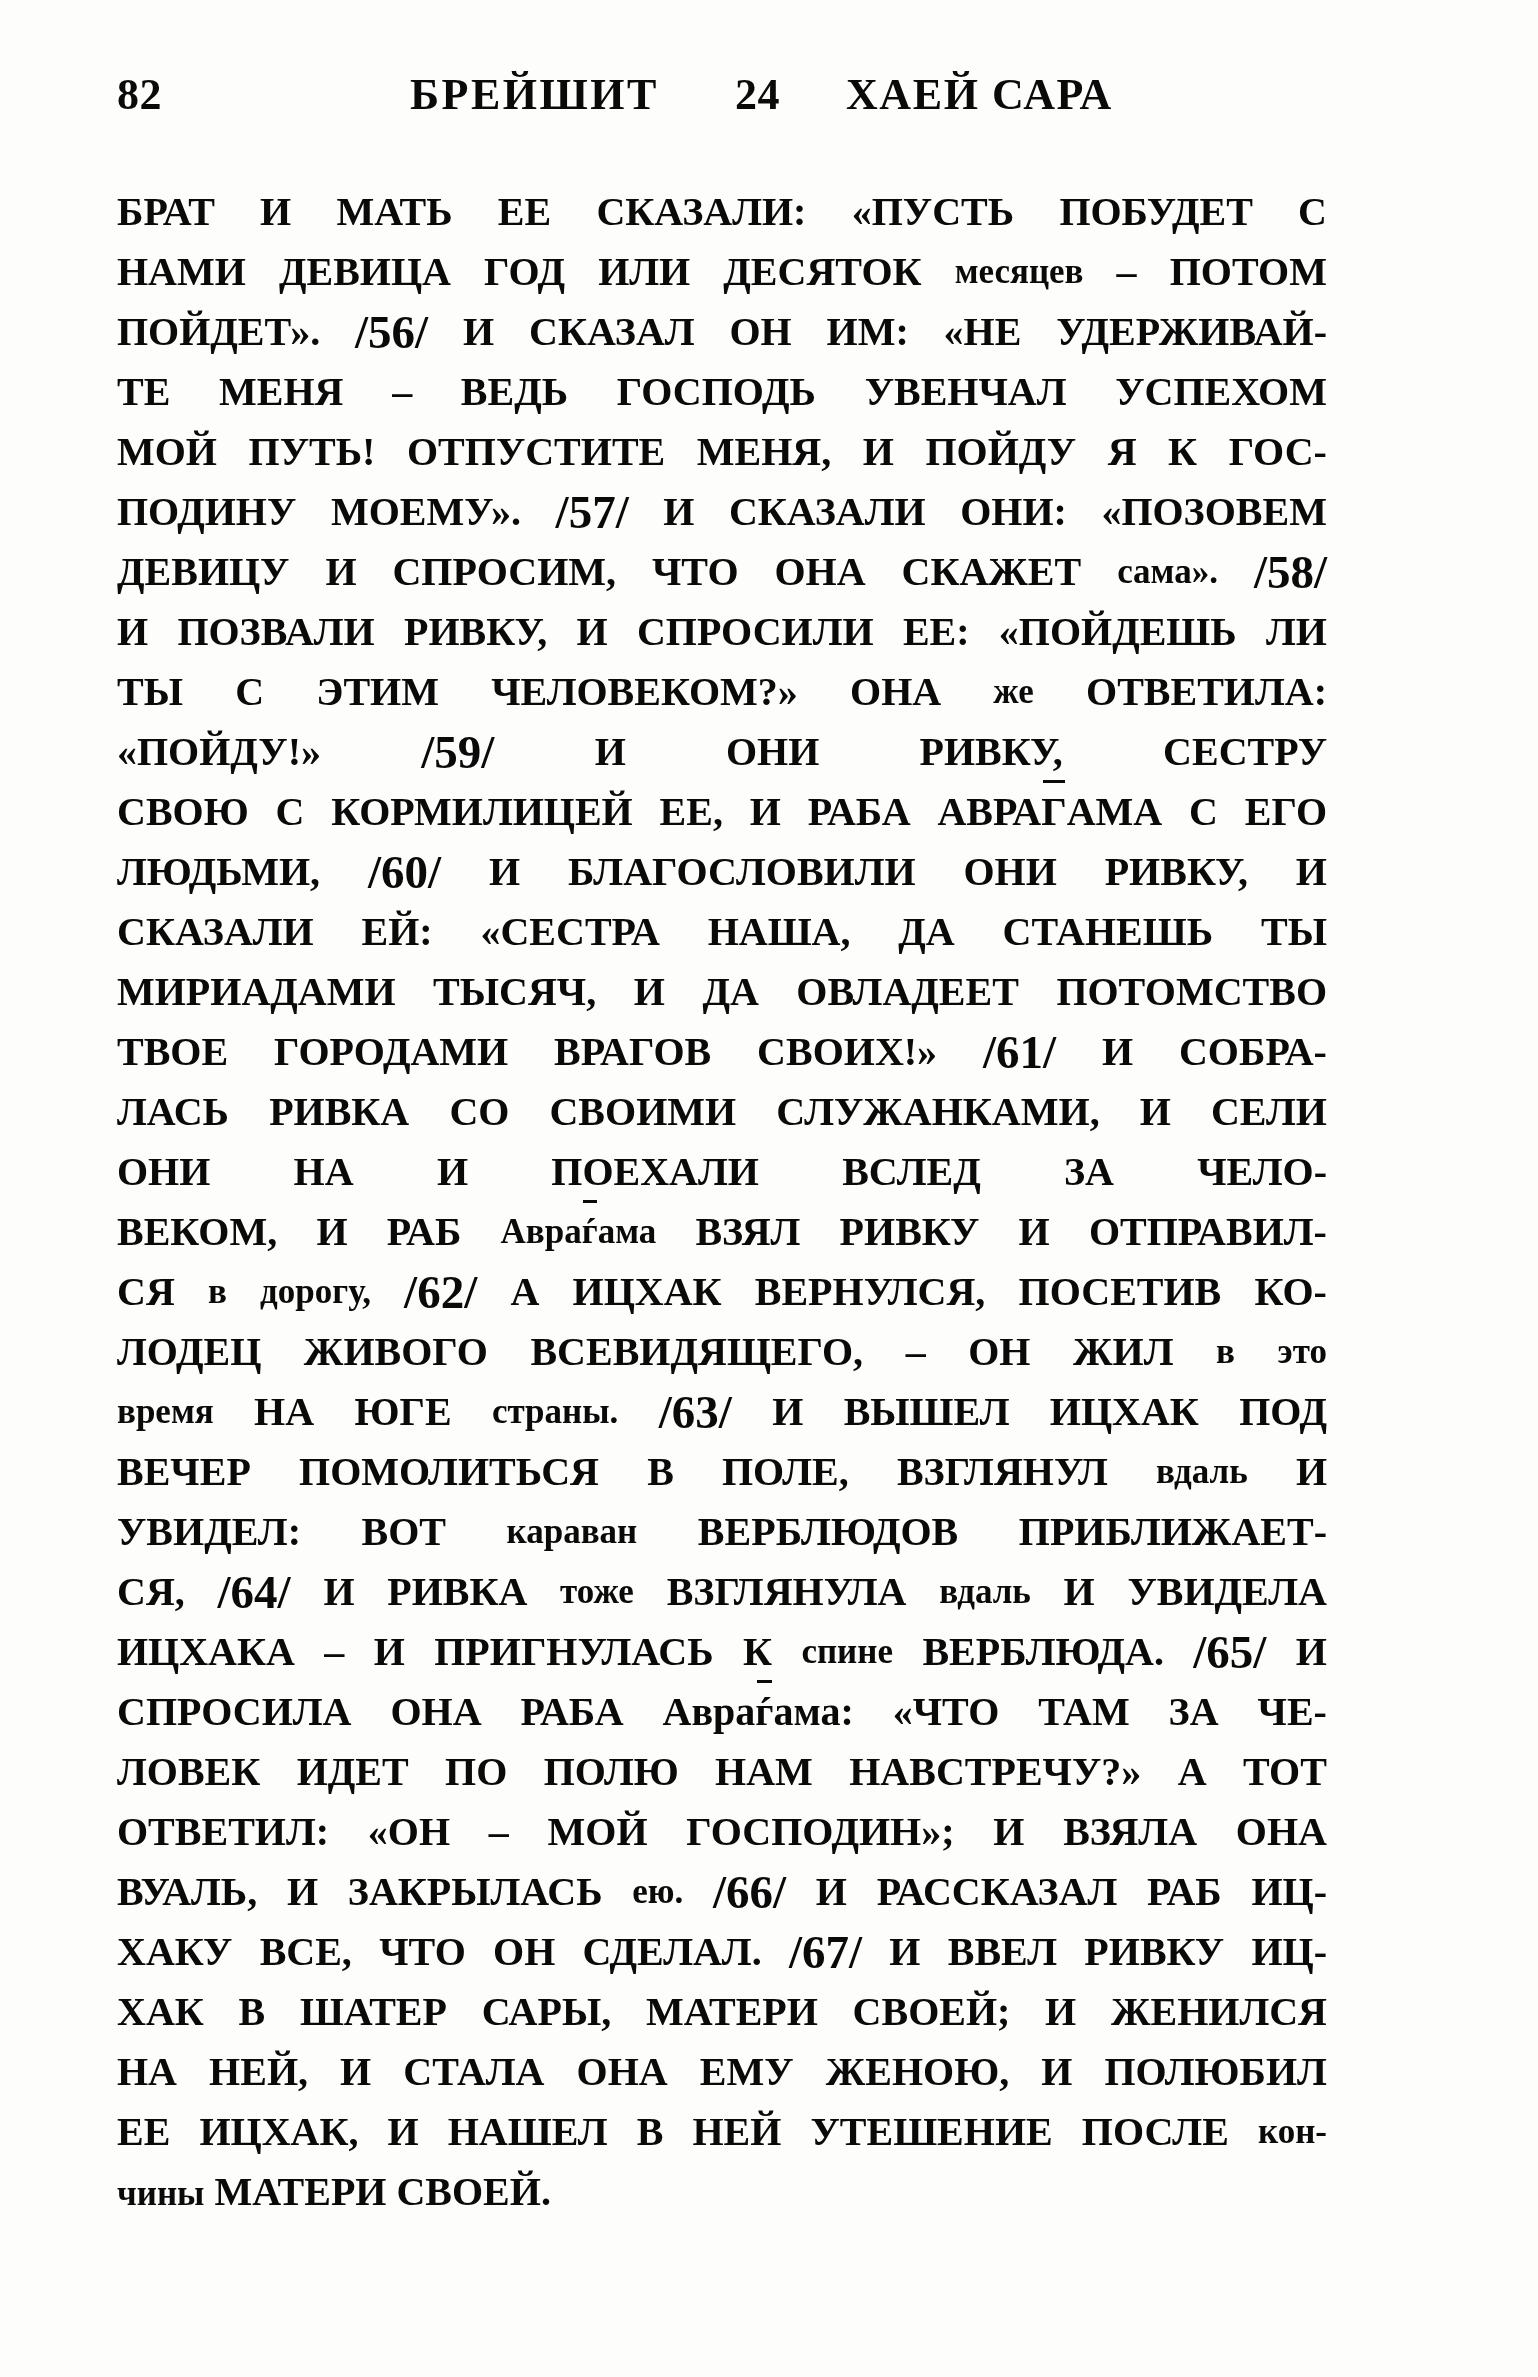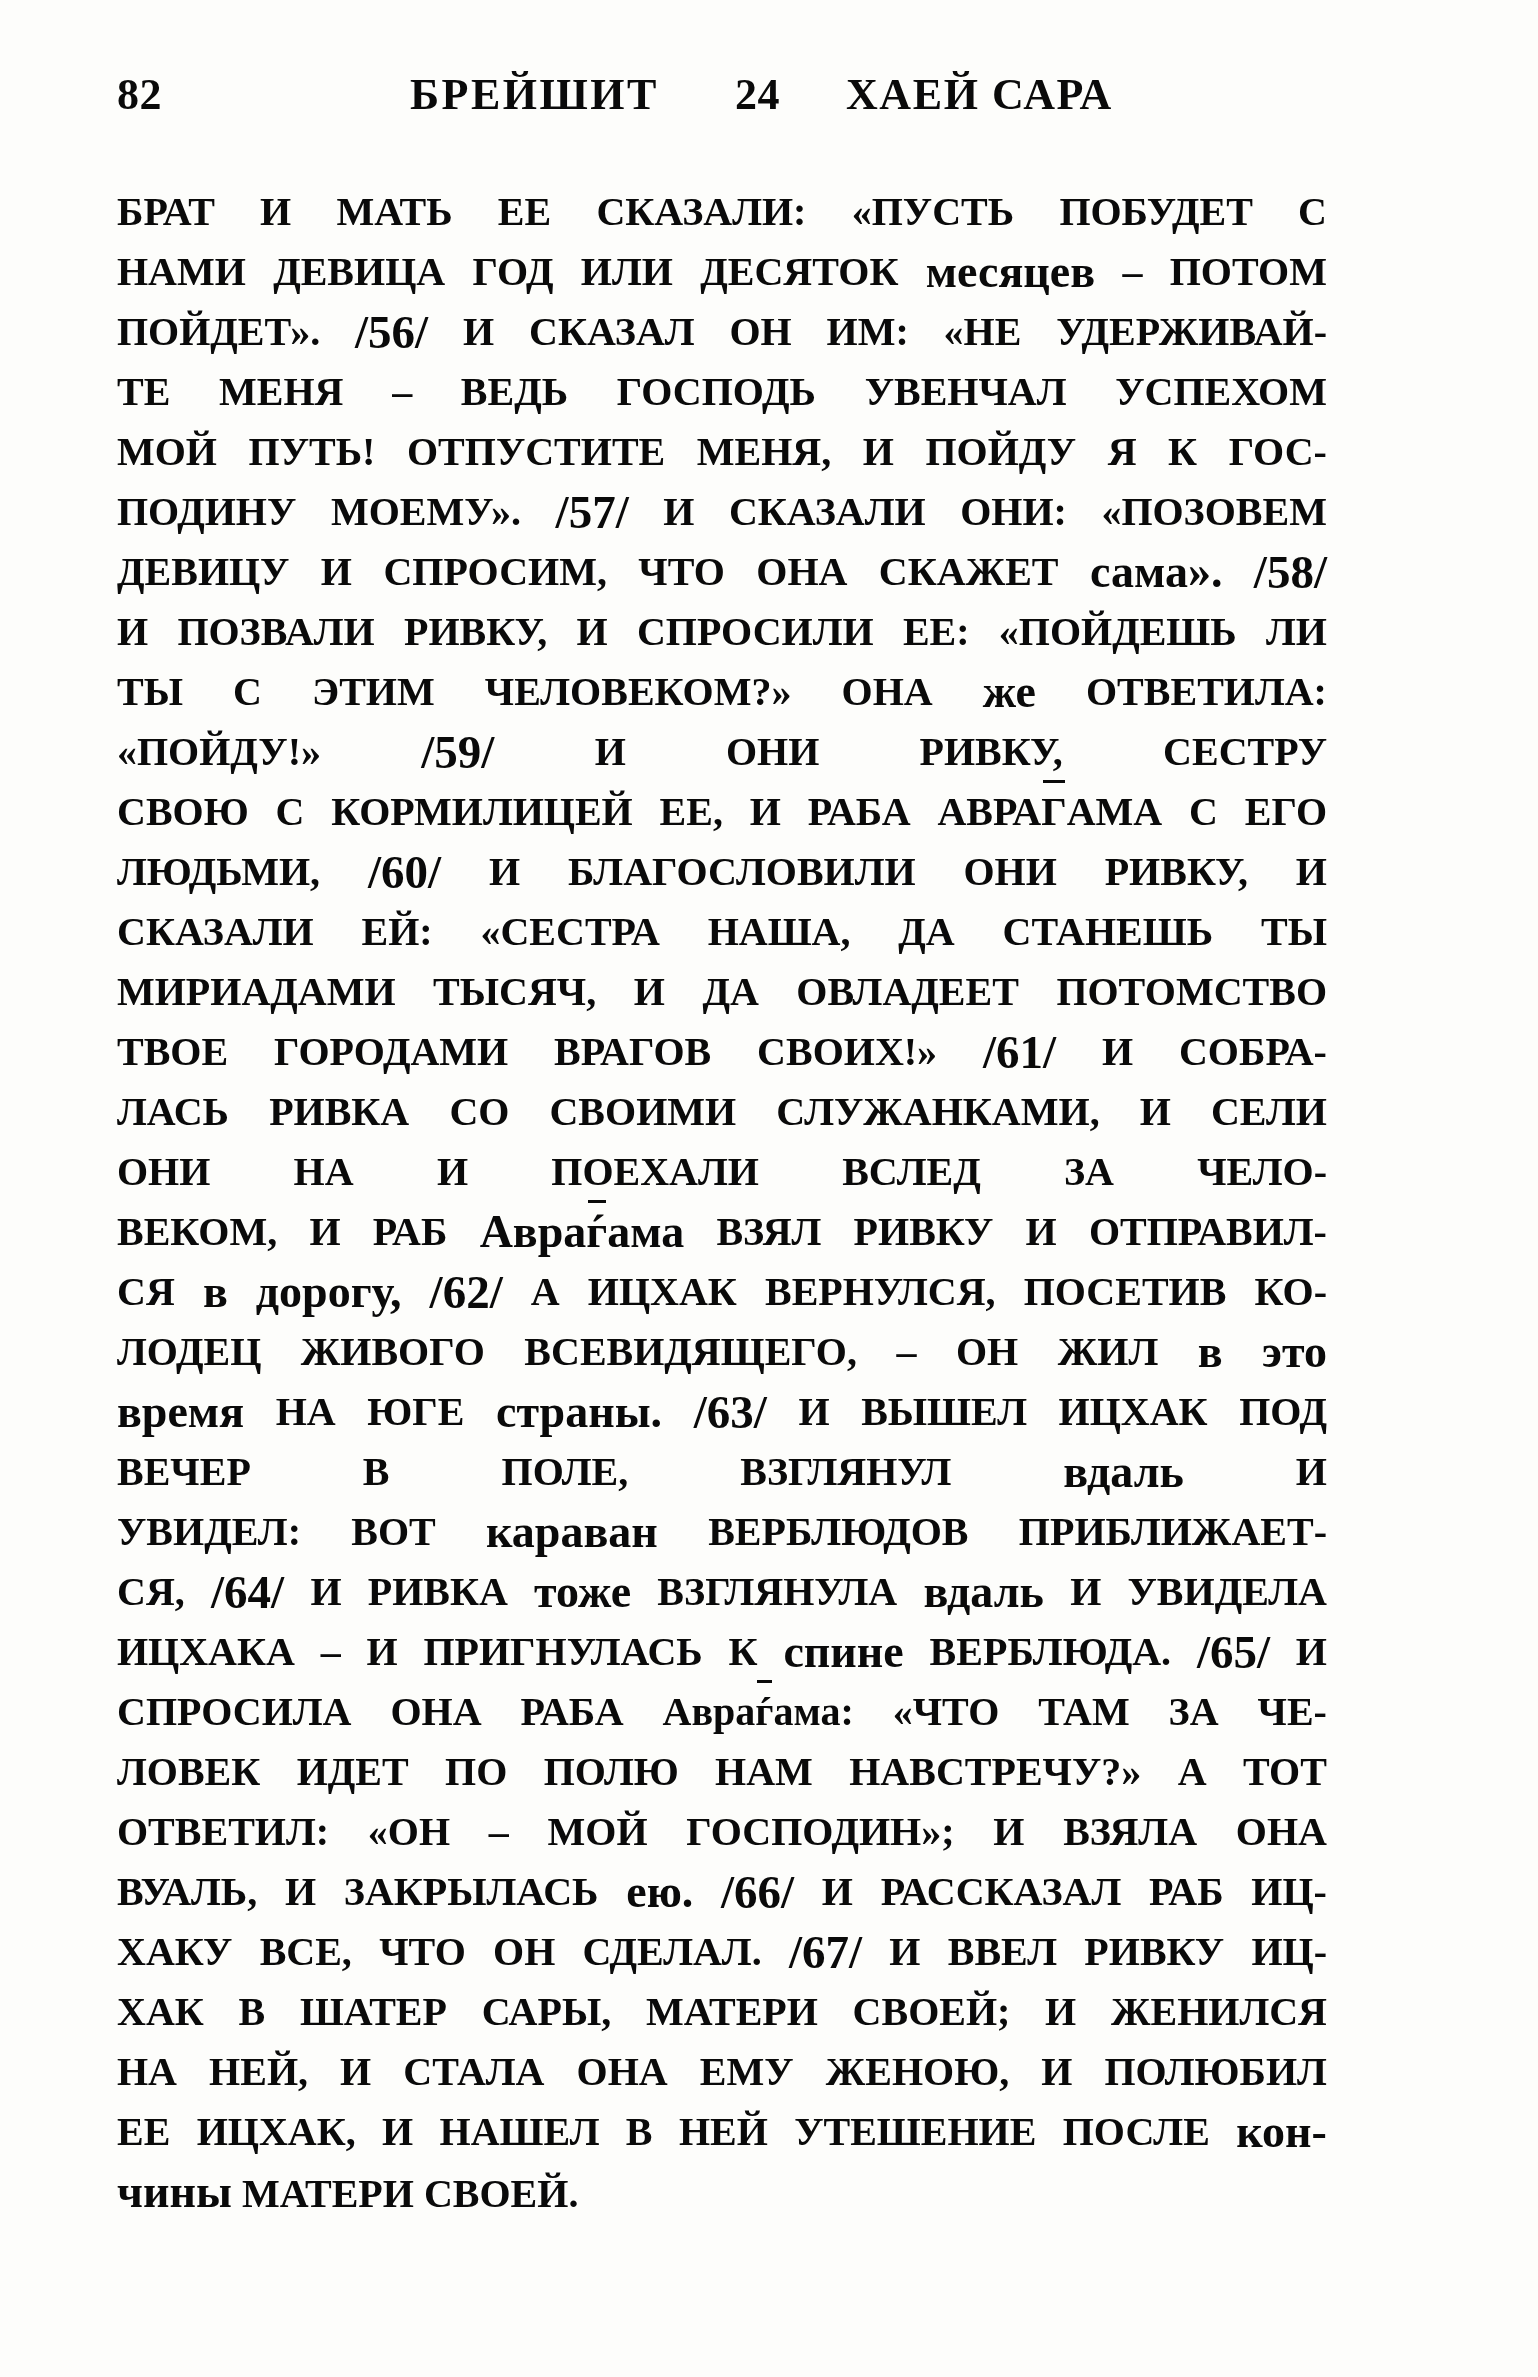--- a/index.html
+++ b/index.html
@@ -71,21 +71,21 @@
   }
   
   .body-text .line.just {
     display: flex;
     justify-content: space-between;
     gap: 22px;
   }
   .body-text .line.just > span { display: inline-block; }
 
   .sm {
-    font-size: 46px;
+    font-size: 35px;
     letter-spacing: 0px;
   }
   .num {
     font-size: 47px;
   }
   .ov { position: relative; display: inline-block; }
   .ov::after {
     content: "";
     position: absolute;
     left: 7%;
@@ -306,20 +306,21 @@
           <span>ЮГЕ</span>
           <span class="sm">страны.</span>
           <span class="num">/63/</span>
           <span>И</span>
           <span>ВЫШЕЛ</span>
           <span>ИЦХАК</span>
           <span>ПОД</span>
         </div>
         <div class="line just">
           <span>ВЕЧЕР</span>
+          <span>ПОМОЛИТЬСЯ</span>
           <span>В</span>
           <span>ПОЛЕ,</span>
           <span>ВЗГЛЯНУЛ</span>
           <span class="sm">вдаль</span>
           <span>И</span>
         </div>
         <div class="line just">
           <span>УВИДЕЛ:</span>
           <span>ВОТ</span>
           <span class="sm">караван</span>

